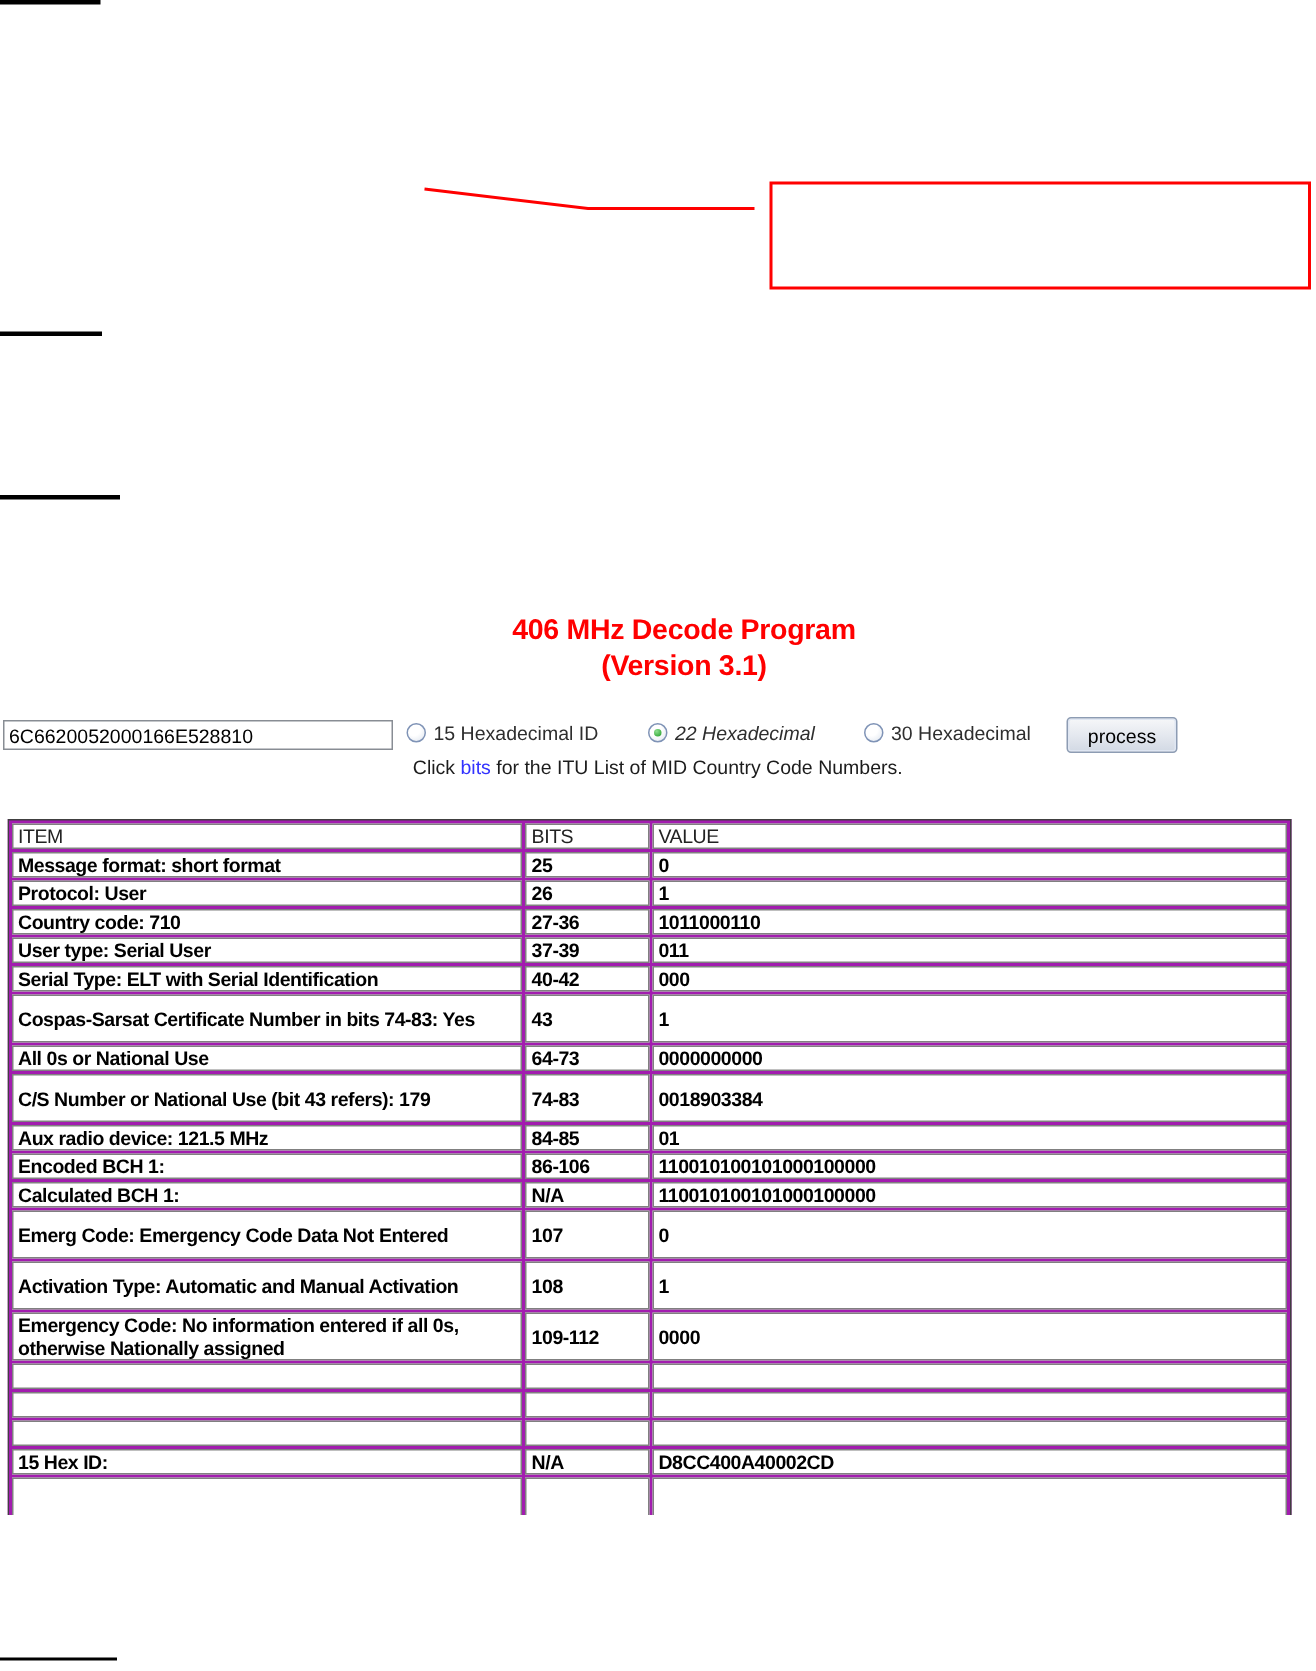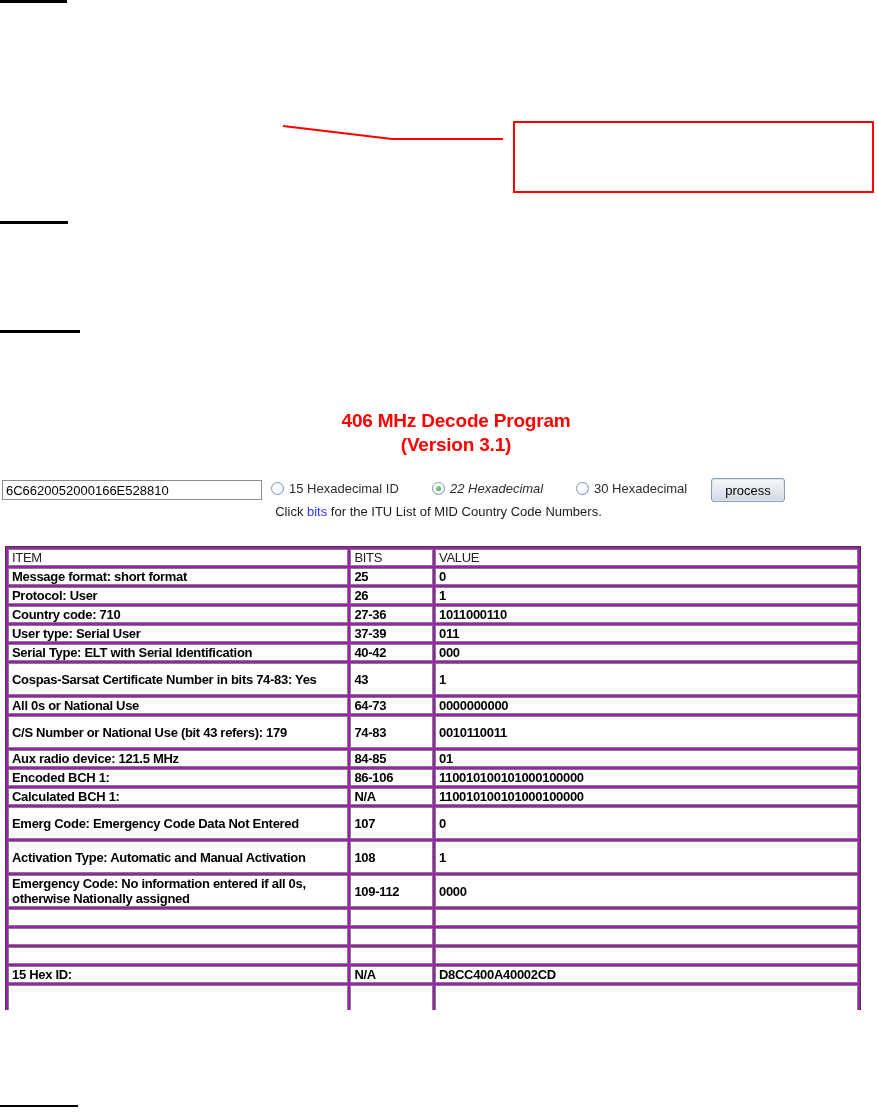--- a/index.html
+++ b/index.html
@@ -141,21 +141,21 @@
             <td>1</td>
           </tr>
       <tr class="data">
             <td>All 0s or National Use</td>
             <td>64-73</td>
             <td>0000000000</td>
           </tr>
       <tr class="data tall">
             <td>C/S Number or National Use (bit 43 refers): 179</td>
             <td>74-83</td>
-            <td>0010110011</td>
+            <td>0018903384</td>
           </tr>
       <tr class="data">
             <td>Aux radio device: 121.5 MHz</td>
             <td>84-85</td>
             <td>01</td>
           </tr>
       <tr class="data">
             <td>Encoded BCH 1:</td>
             <td>86-106</td>
             <td>110010100101000100000</td>

